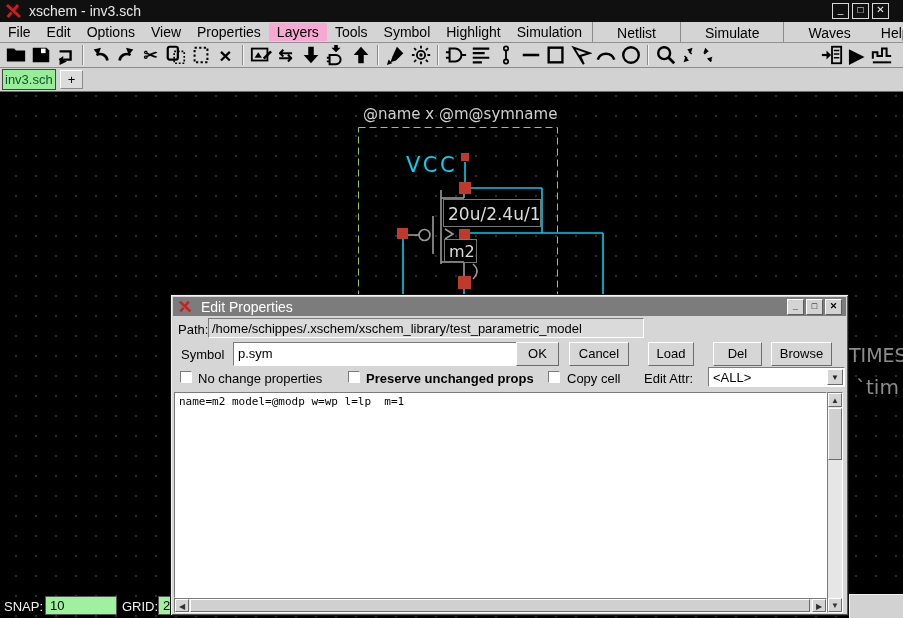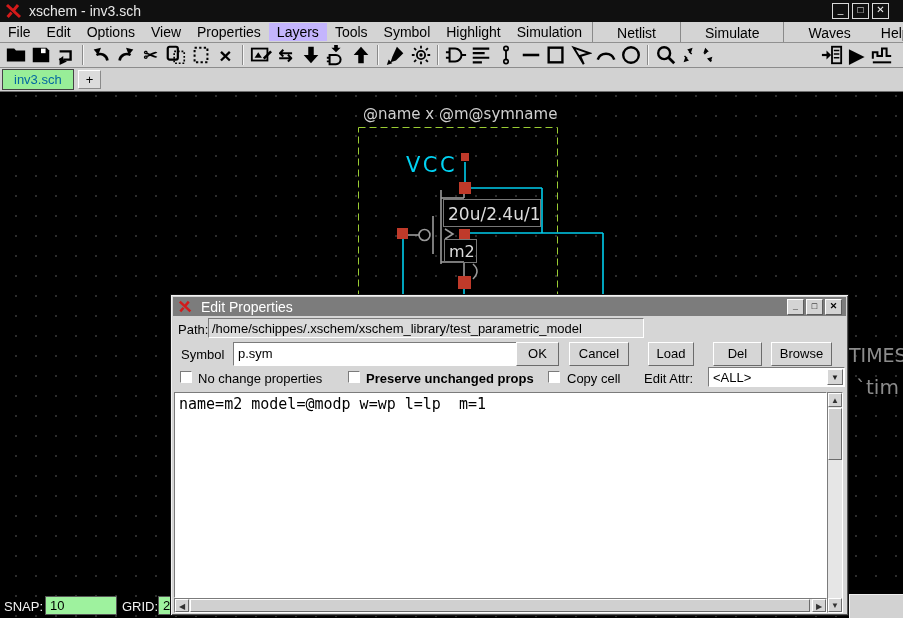--- a/index.html
+++ b/index.html
@@ -9,35 +9,35 @@
   .titlebar{position:absolute;left:0;top:0;width:903px;height:22px;background:#101010;
             display:flex;align-items:center;color:#e8e8e8;font-size:14px;}
   .titlebar .logo{width:18px;height:16px;margin:0 6px 0 5px;}
   .wctrl{display:flex;gap:3px;margin-left:auto;margin-right:14px;}
   .wbtn{width:15px;height:14px;border:1px solid #d8d8d8;color:#f0f0f0;font-size:10px;
         line-height:12px;text-align:center;background:#101010;}
   
   .menubar{position:absolute;left:0;top:22px;width:903px;height:20px;background:#d4d4d4;
            border-bottom:1px solid #909090;display:flex;align-items:center;font-size:14px;color:#000;}
   .mitem{padding:1px 8px;}
-  .mitem.hl{background:#c4b5fd;}
+  .mitem.hl{background:#f9a8d4;}
   .mright{margin-left:auto;display:flex;align-items:flex-end;height:100%;gap:14px;}
   .msep{width:1px;height:100%;background:#8a8a8a;margin:0 2px;}
   
   .toolbar{position:absolute;left:0;top:43px;width:903px;height:25px;background:#d4d4d4;
            border-bottom:1px solid #8c8c8c;display:flex;align-items:center;padding:0 3px;box-sizing:border-box;}
   .ticon{width:25px;height:24px;display:flex;align-items:center;justify-content:center;color:#000;}
   .ticon svg{display:block;}
   .tglyph{font-size:17px;font-weight:bold;line-height:1;}
   .tsep{width:0;height:20px;border-left:1px solid #8a8a8a;border-right:1px solid #f4f4f4;margin:0 4px;}
   .tspace{flex:1;}
   
   .tabbar{position:absolute;left:0;top:68px;width:903px;height:24px;background:#d2d2d2;
           border-bottom:1px solid #6e6e6e;display:flex;align-items:center;padding-left:2px;box-sizing:border-box;}
-  .tab{background:#98ee98;border:1px solid #444;font-size:13px;padding:2px 11px;color:#0369a1;}
+  .tab{background:#98ee98;border:1px solid #444;font-size:13px;padding:2px 2px;color:#14532d;}
   .tabplus{background:#dcdcdc;border:1px solid #8a8a8a;border-top-color:#fff;border-left-color:#fff;
            font-size:13px;padding:1px 7px;margin-left:4px;color:#000;}
   
   .canvas{position:absolute;left:0;top:92px;width:903px;height:526px;background:#000;
           background-image:radial-gradient(circle,#2d2d2d 1.1px,transparent 1.3px);
           background-size:20px 20px;background-position:6px 14px;}
   .canvas svg{position:absolute;left:0;top:0;}
   
   .status{position:absolute;left:0;top:593px;width:903px;height:25px;color:#f2f2f2;font-size:13px;}
   .sfield{position:absolute;background:#9ef29e;color:#000;border:1px solid #555;
@@ -67,21 +67,21 @@
   .entry{position:absolute;background:#fff;padding:3px 4px;white-space:nowrap;overflow:hidden;}
   .pbtn{position:absolute;height:24px;background:#d6d6d6;text-align:center;line-height:22px;
         border-top:1px solid #fff;border-left:1px solid #fff;border-right:1px solid #6b6b6b;
         border-bottom:1px solid #6b6b6b;box-sizing:border-box;}
   .cb{position:absolute;width:12px;height:12px;background:#fff;}
   .combo{position:absolute;left:537px;top:72px;width:137px;height:20px;background:#fff;}
   .combo .val{position:absolute;left:4px;top:2px;}
   .combo .arrowbtn{position:absolute;right:1px;top:1px;width:16px;height:16px;background:#d6d6d6;
         font-size:8px;text-align:center;line-height:16px;color:#222;}
   .dtext{position:absolute;left:3px;top:97px;width:653px;height:206px;background:#fff;
-         font-family:"DejaVu Sans Mono",monospace;font-size:15px;color:#000;
+         font-family:"DejaVu Sans Mono",monospace;font-size:11px;color:#000;
          padding:2px 4px;resize:none;outline:none;white-space:pre;overflow:hidden;}
   .vscroll{position:absolute;left:656px;top:97px;width:16px;height:221px;background:#e6e6e6;}
   .hscroll{position:absolute;left:3px;top:303px;width:653px;height:15px;background:#e6e6e6;}
   .sbtn{position:absolute;background:#d4d4d4;color:#333;font-size:8px;text-align:center;}
   .sthumb{position:absolute;background:#d0d0d0;}
   
   .schtext{font-family:"DejaVu Sans",sans-serif;}
 </style>
 </head>
 <body>

